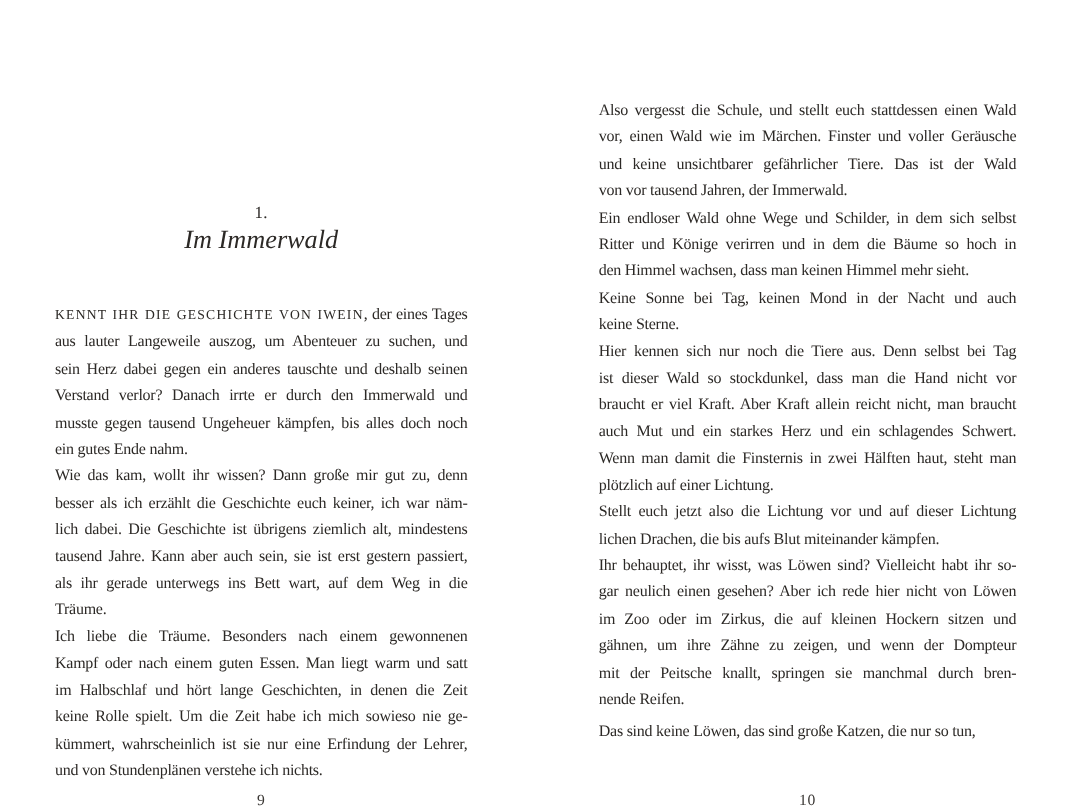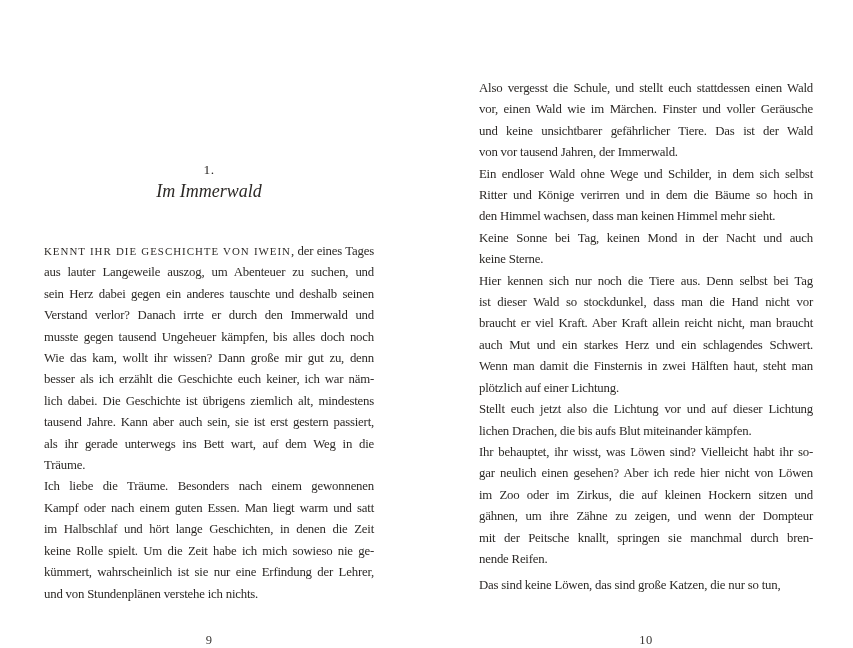--- a/index.html
+++ b/index.html
@@ -36,21 +36,21 @@
     width: 100%;
     text-align: center;
   }
   .chapter-number {
     font-size: 13.5px;
     letter-spacing: 0.4px;
     line-height: 15px;
   }
   .chapter-title {
     font-style: italic;
-    font-size: 18px;
+    font-size: 21px;
     line-height: 20px;
     margin-top: 4px;
     text-align: center;
   }
 
   .body-text {
     position: absolute;
     left: 0;
     width: 100%;
   }
@@ -97,20 +97,21 @@
       <div class="chapter-number">1.</div>
       <div class="chapter-title">Im Immerwald</div>
     </header>
     <div class="body-text" id="left-body">
         <div class="paragraph">
           <div class="line"><span class="lead-caps">KENNT IHR DIE GESCHICHTE VON IWEIN</span>, der eines Tages</div>
           <div class="line">aus lauter Langeweile auszog, um Abenteuer zu suchen, und</div>
           <div class="line">sein Herz dabei gegen ein anderes tauschte und deshalb seinen</div>
           <div class="line">Verstand verlor? Danach irrte er durch den Immerwald und</div>
           <div class="line">musste gegen tausend Ungeheuer kämpfen, bis alles doch noch</div>
+          <div class="line last">ein gutes Ende nahm.</div>
         </div>
         <div class="paragraph">
           <div class="line">Wie das kam, wollt ihr wissen? Dann große mir gut zu, denn</div>
           <div class="line">besser als ich erzählt die Geschichte euch keiner, ich war näm-</div>
           <div class="line">lich dabei. Die Geschichte ist übrigens ziemlich alt, mindestens</div>
           <div class="line">tausend Jahre. Kann aber auch sein, sie ist erst gestern passiert,</div>
           <div class="line">als ihr gerade unterwegs ins Bett wart, auf dem Weg in die</div>
           <div class="line last">Träume.</div>
         </div>
         <div class="paragraph">

